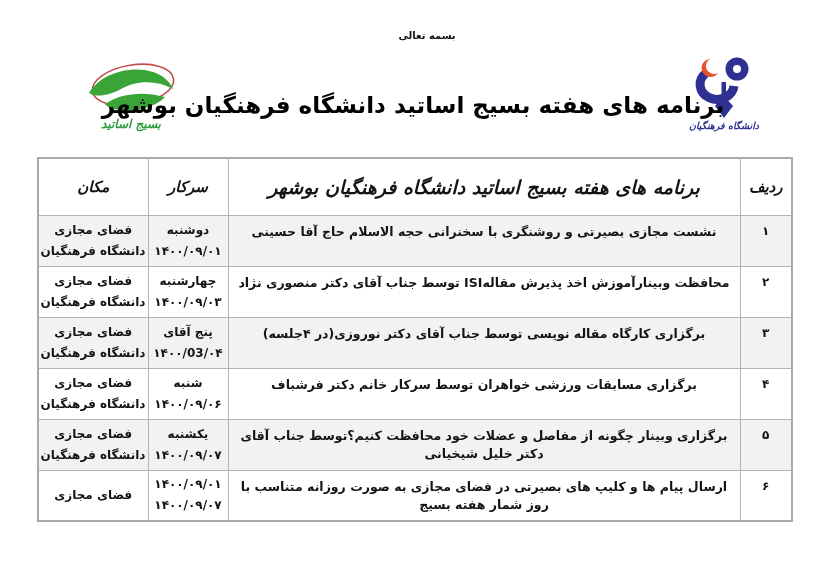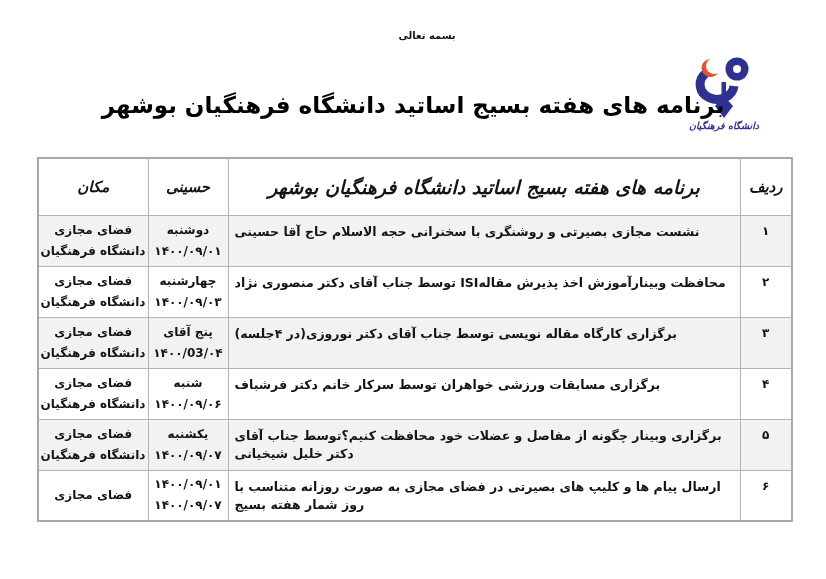--- a/index.html
+++ b/index.html
@@ -56,39 +56,49 @@
   th.h-program {
     font-family:"DejaVu Serif", serif;
     font-style:italic; font-weight:bold;
     font-size:19px; text-align:center; vertical-align:middle;
   }
   td.c-rowno {
     text-align:center; vertical-align:top;
     padding-top:8px; font-size:12px; font-weight:bold;
   }
   td.c-program {
-    text-align:left; vertical-align:top;
+    text-align:center; vertical-align:top;
     padding:7px 6px 0 6px;
     font-size:12.5px; font-weight:bold;
     line-height:1.5;
   }
   td.c-time, td.c-place {
     text-align:center; vertical-align:middle;
     font-size:12px; font-weight:bold;
     padding:2px 2px;
   }
   .two-line div { line-height:21px; white-space:nowrap; }
 </style>
 </head>
 <body>
 
 <div class="page">
 
   <div class="bismillah">بسمه تعالی</div>
 
+  <div class="logo logo-basij">
+    <span>
+      <svg width="96" height="62" viewBox="0 0 96 62">
+        <ellipse cx="50" cy="27" rx="41" ry="20" transform="rotate(-9 50 27)" fill="none" stroke="#c0504d" stroke-width="1.6"></ellipse>
+        <path d="M6,35 C18,15 48,7 70,14 C80,17 87,24 90,31 C72,21 52,23 38,31 C27,37 14,40 6,35 Z" fill="#3aa438"></path>
+        <path d="M22,46 C38,35 60,33 82,39 C72,50 50,54 36,52 C29,51 24,49 22,46 Z" fill="#3aa438"></path>
+      </svg>
+    </span>
+    <div class="logo-caption">بسیج اساتید</div>
+  </div>
 
   <div class="logo logo-farhangian">
     <span>
       <svg width="72" height="66" viewBox="0 0 72 66">
         <circle cx="49" cy="15" r="11.5" fill="#2e3192"></circle>
         <circle cx="49" cy="15" r="4" fill="#ffffff"></circle>
         <path d="M46,32 a17,15 0 1 1 -28,-13" stroke="#2e3192" stroke-width="9" fill="none"></path>
         <rect x="33.5" y="28" width="4.5" height="16" fill="#2e3192"></rect>
         <polygon points="36,42 45,52 36,64 27,52" fill="#2e3192"></polygon>
         <path d="M22,5 a9,9 0 1 0 8,14 a7,7 0 1 1 -8,-14 Z" fill="#e8502e"></path>
@@ -103,21 +113,21 @@
     <colgroup>
       <col style="width:52px">
         <col style="width:512px">
         <col style="width:80px">
         <col style="width:110px">
     </colgroup>
     <tbody>
         <tr class="head-row">
       <th class="h-rowno">ردیف</th>
       <th class="h-program">برنامه های هفته بسیج اساتید دانشگاه فرهنگیان بوشهر</th>
-      <th class="h-time">حسینی</th>
+      <th class="h-time">سرکار</th>
       <th class="h-place">مکان</th>
     </tr>
 
     <tr class="data-row alt">
       <td class="c-rowno">۱</td>
       <td class="c-program">نشست مجازی بصیرتی و روشنگری با سخنرانی حجه الاسلام حاج آقا حسینی</td>
       <td class="c-time two-line">
         <div>دوشنبه</div>
         <div>۱۴۰۰/۰۹/۰۱</div>
       </td>

